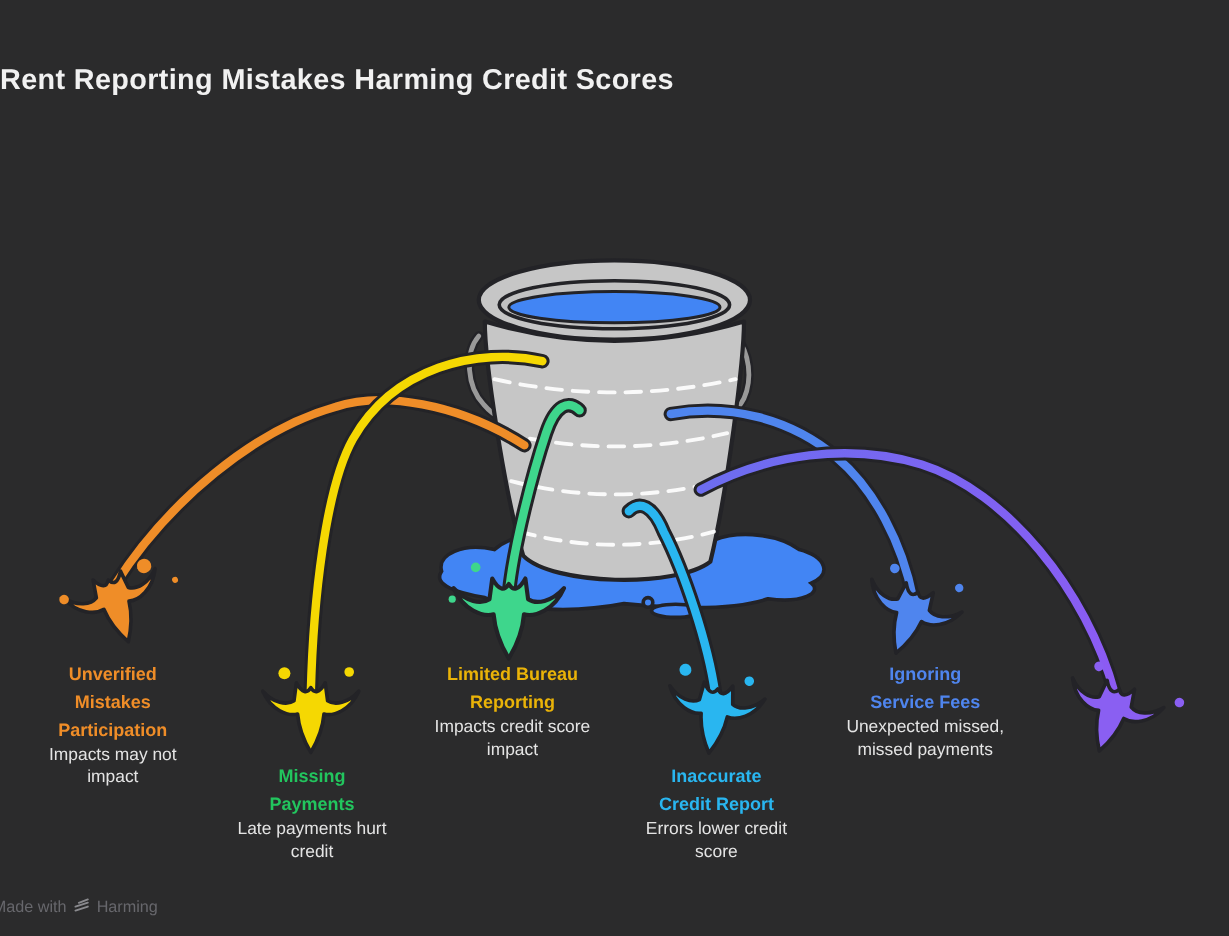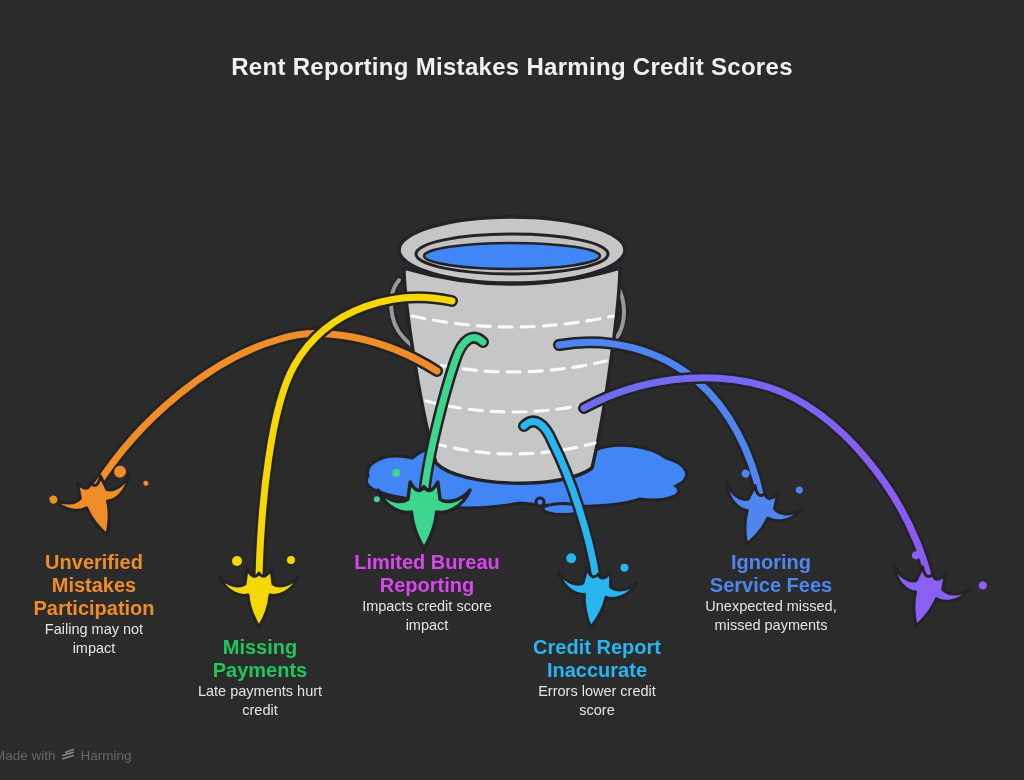--- a/index.html
+++ b/index.html
@@ -1,25 +1,25 @@
 <!DOCTYPE html>
 <html><head>
 <meta charset="utf-8">
 <style>
   html,body{margin:0;padding:0;background:#2b2b2c;}
   .stage{position:relative;width:1024px;height:780px;background:#2b2b2c;overflow:hidden;
          font-family:"Liberation Sans",sans-serif;}
-  .title{position:absolute;top:53px;left:0;width:100%;text-align:center;
+  .title{position:absolute;top:53px;left:0;width:100%;text-align:left;
          color:#f1f1f1;font-size:24px;font-weight:bold;letter-spacing:.3px;}
   .art{position:absolute;left:0;top:0;}
   .label{position:absolute;width:170px;text-align:center;}
-  .heading{font-size:20px;font-weight:bold;line-height:23px;}
+  .heading{font-size:15px;font-weight:bold;line-height:23px;}
   .desc{font-size:14.5px;line-height:19px;color:#e4e4e4;}
   .ln{white-space:nowrap;}
-  .c0{color:#ef8d28}.c1{color:#22c55e}.c2{color:#d946ef}
+  .c0{color:#ef8d28}.c1{color:#22c55e}.c2{color:#eab308}
   .c3{color:#29b6f0}.c4{color:#4f85ee}.c5{color:#8a5ff2}
   .watermark{position:absolute;left:-6px;top:748px;display:flex;align-items:center;gap:5px;
              color:#67676c;font-size:13.5px;}
 </style>
 </head>
 <body>
 
 <div class="stage">
 
   <div class="title">Rent Reporting Mistakes Harming Credit Scores</div>
@@ -121,21 +121,21 @@
     </g>
   </svg>
 
   <div class="label" style="left:9px;top:551px">
     <div class="heading c0">
       <div class="ln">Unverified</div>
       <div class="ln">Mistakes</div>
       <div class="ln">Participation</div>
     </div>
     <div class="desc">
-      <div class="ln">Failing may not</div>
+      <div class="ln">Impacts may not</div>
       <div class="ln">impact</div>
     </div>
   </div>
 
   <div class="label" style="left:175px;top:636px">
     <div class="heading c1">
       <div class="ln">Missing</div>
       <div class="ln">Payments</div>
     </div>
     <div class="desc">
@@ -150,22 +150,22 @@
       <div class="ln">Reporting</div>
     </div>
     <div class="desc">
       <div class="ln">Impacts credit score</div>
       <div class="ln">impact</div>
     </div>
   </div>
 
   <div class="label" style="left:512px;top:636px">
     <div class="heading c3">
+      <div class="ln">Inaccurate</div>
       <div class="ln">Credit Report</div>
-      <div class="ln">Inaccurate</div>
     </div>
     <div class="desc">
       <div class="ln">Errors lower credit</div>
       <div class="ln">score</div>
     </div>
   </div>
 
   <div class="label" style="left:686px;top:551px">
     <div class="heading c4">
       <div class="ln">Ignoring</div>

